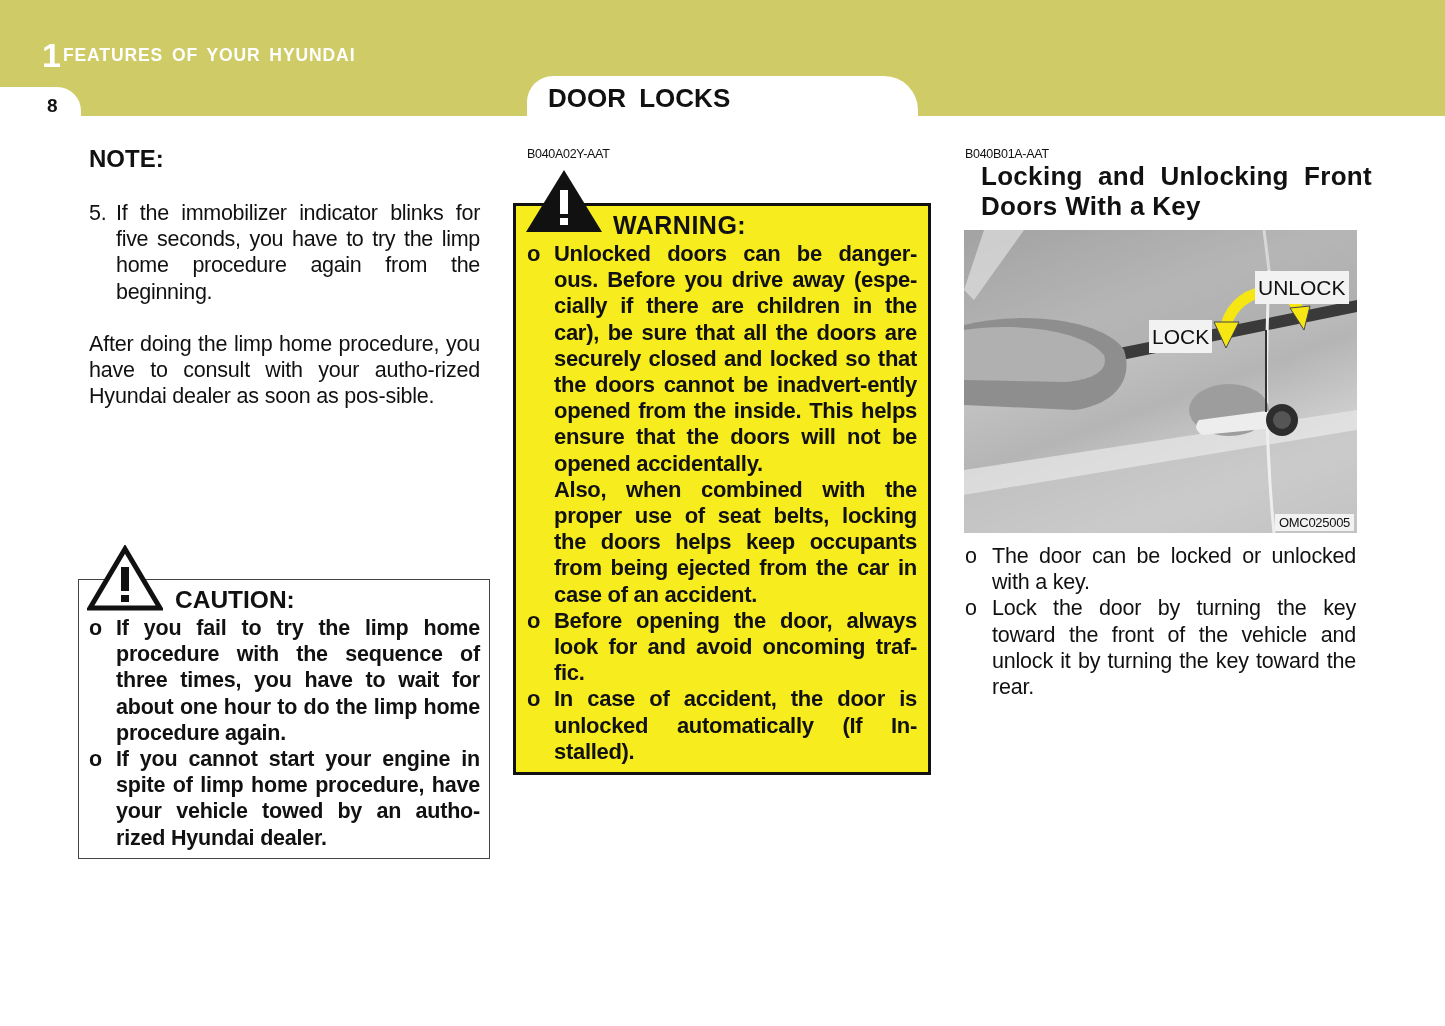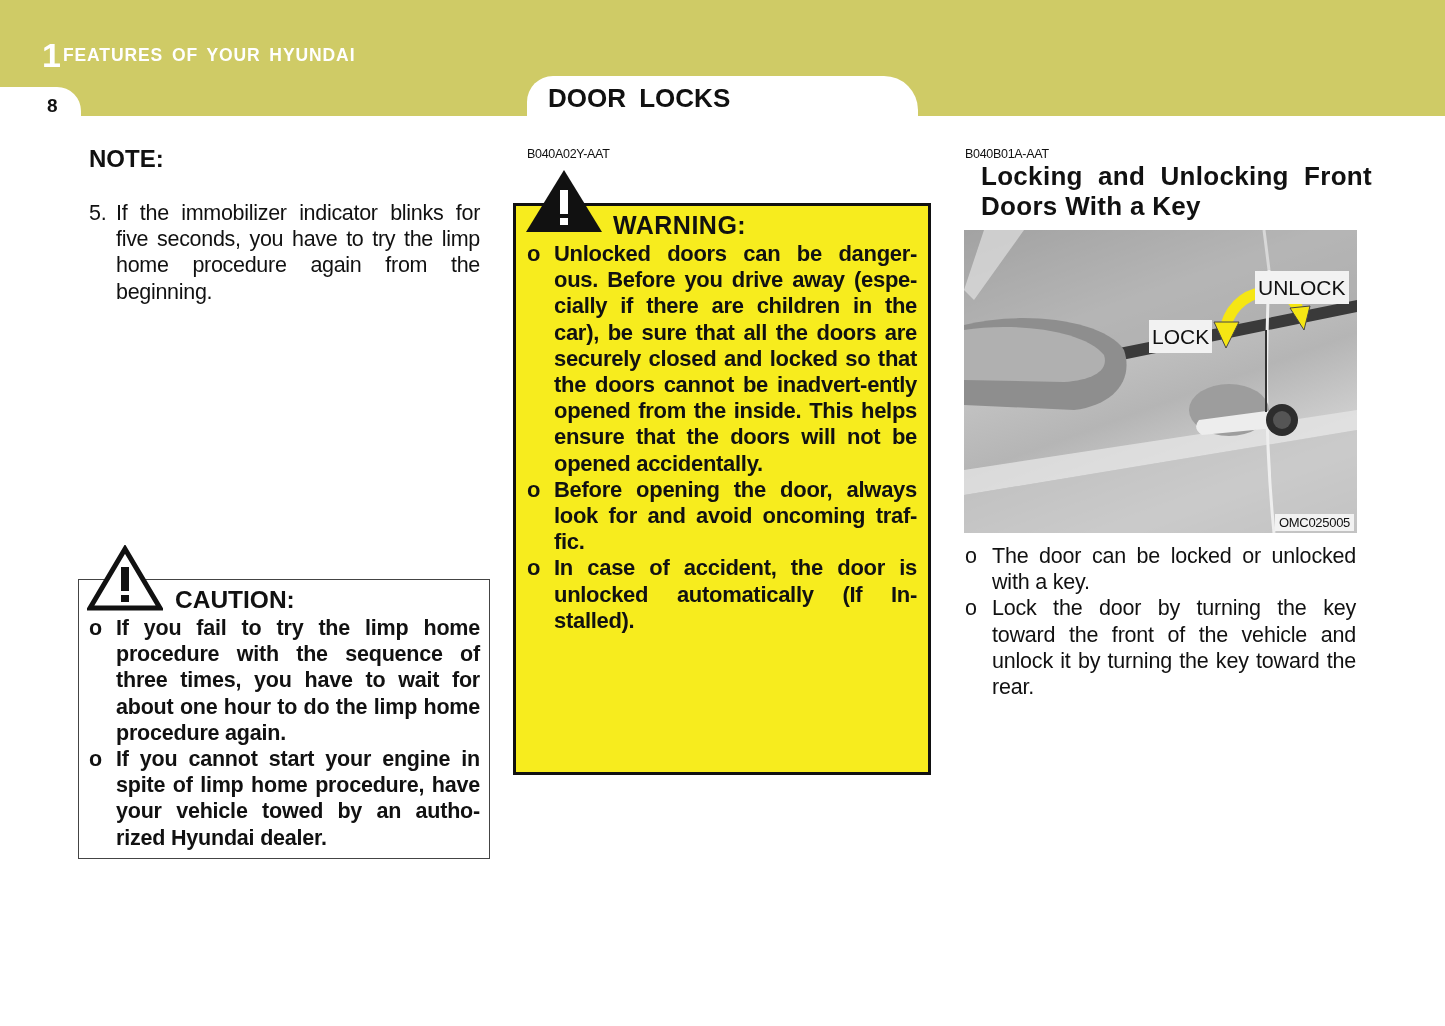--- a/index.html
+++ b/index.html
@@ -99,20 +99,21 @@
 <div class="page-num">8</div>
 <div class="title-tab"></div>
 <div class="page-title">DOOR LOCKS</div>
 
 <div class="col-left">
   <div class="note-head">NOTE:</div>
   <div class="step">
     <span class="n">5.</span>
     <span class="t">If the immobilizer indicator blinks for five seconds, you have to try the limp home procedure again from the beginning.</span>
   </div>
+  <div class="para">After doing the limp home procedure, you have to consult with your autho-rized Hyundai dealer as soon as pos-sible.</div>
 </div>
 
 <div class="caution-box"></div>
 <svg class="caution-tri" viewBox="0 0 76 66">
   <polygon points="38,4 73,63 3,63" fill="#fff" stroke="#111" stroke-width="5" stroke-linejoin="miter"></polygon>
   <rect x="34" y="22" width="8" height="24" fill="#111"></rect>
   <rect x="34" y="50" width="8" height="7" fill="#111"></rect>
 </svg>
 <div class="caution-head">CAUTION:</div>
 <div class="caution-list">
@@ -132,20 +133,21 @@
   <polygon points="38,0 76,62 0,62" fill="#111"></polygon>
   <rect x="34" y="20" width="8" height="24" fill="#fff"></rect>
   <rect x="34" y="48" width="8" height="7" fill="#fff"></rect>
 </svg>
 <div class="warn-head">WARNING:</div>
 <div class="warn-list">
   <div class="bul">
     <span class="o">o</span>
     <span class="t">Unlocked doors can be danger-ous. Before you drive away (espe-cially if there are children in the car), be sure that all the doors are securely closed and locked so that the doors cannot be inadvert-ently opened from the inside. This helps ensure that the doors will not be opened accidentally.</span>
   </div>
+  <div class="cont">Also, when combined with the proper use of seat belts, locking the doors helps keep occupants from being ejected from the car in case of an accident.</div>
   <div class="bul">
     <span class="o">o</span>
     <span class="t">Before opening the door, always look for and avoid oncoming traf-fic.</span>
   </div>
   <div class="bul">
     <span class="o">o</span>
     <span class="t">In case of accident, the door is unlocked automatically (If In-stalled).</span>
   </div>
 </div>
 

